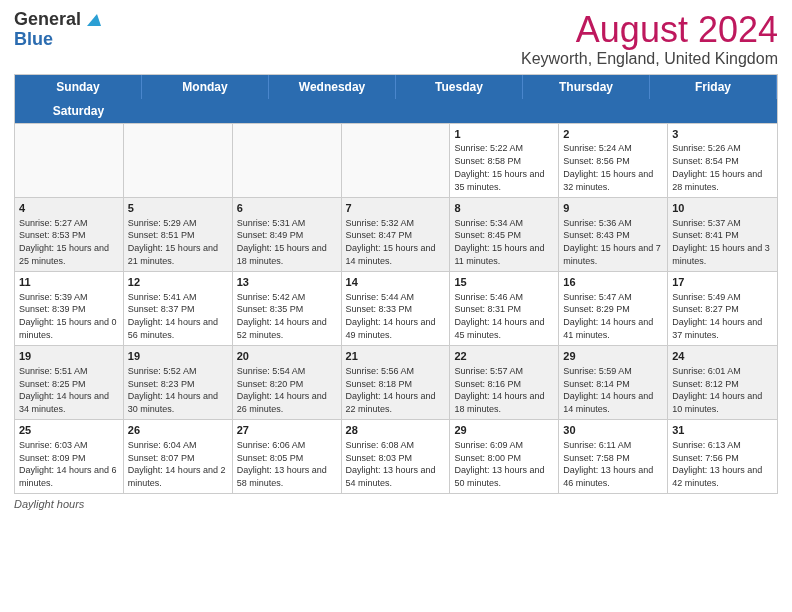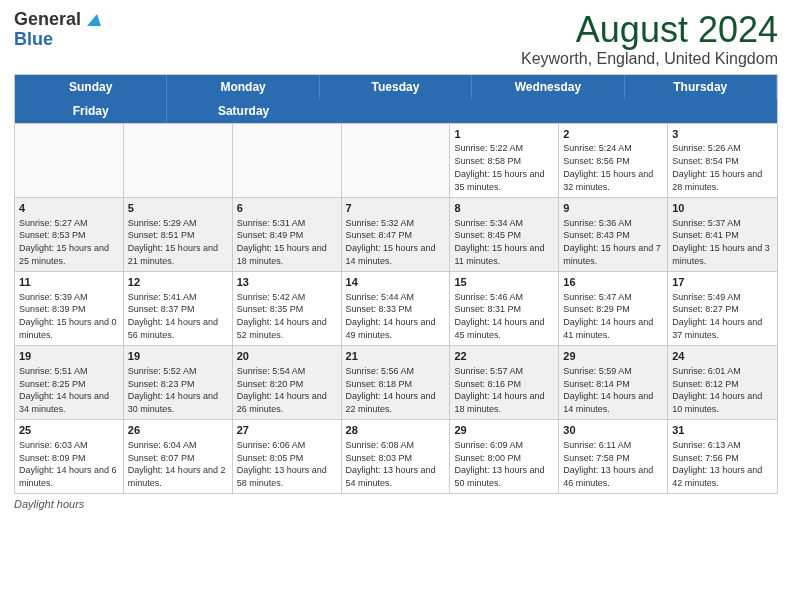--- a/index.html
+++ b/index.html
@@ -39,38 +39,38 @@
       font-weight: bold;
       color: #2b6cb0;
       line-height: 1.1;
     }
     .title-section {
       text-align: right;
     }
     .main-title {
       font-size: 36px;
       font-weight: normal;
-      color: #14532d;
+      color: #be185d;
       line-height: 1.1;
     }
     .subtitle {
       font-size: 16px;
       color: #444;
       font-weight: normal;
       text-align: right;
     }
     .calendar {
       flex: 1;
       display: flex;
       flex-direction: column;
       border: 1px solid #ccc;
     }
     .cal-header-row {
       display: grid;
-      grid-template-columns: repeat(5, 1fr);
+      grid-template-columns: repeat(6, 1fr);
       background: #2b6cb0;
     }
     .cal-header-cell {
       color: #fff;
       font-size: 12px;
       font-weight: bold;
       text-align: center;
       padding: 5px 2px;
       border-right: 1px solid #4a86cc;
     }
@@ -142,22 +142,22 @@
     <div class="title-section">
       <div class="main-title">August 2024</div>
       <div class="subtitle">Keyworth, England, United Kingdom</div>
     </div>
   </div>
 
   <div class="calendar">
     <div class="cal-header-row">
     <div class="cal-header-cell">Sunday</div>
         <div class="cal-header-cell">Monday</div>
+        <div class="cal-header-cell">Wednesday</div>
         <div class="cal-header-cell">Tuesday</div>
-        <div class="cal-header-cell">Wednesday</div>
         <div class="cal-header-cell">Thursday</div>
         <div class="cal-header-cell">Friday</div>
         <div class="cal-header-cell">Saturday</div>
       </div>
     <div class="cal-body">
     <div class="cal-week">
           <div class="cal-cell empty"></div>
           <div class="cal-cell empty"></div>
           <div class="cal-cell empty"></div>
           <div class="cal-cell empty"></div>

